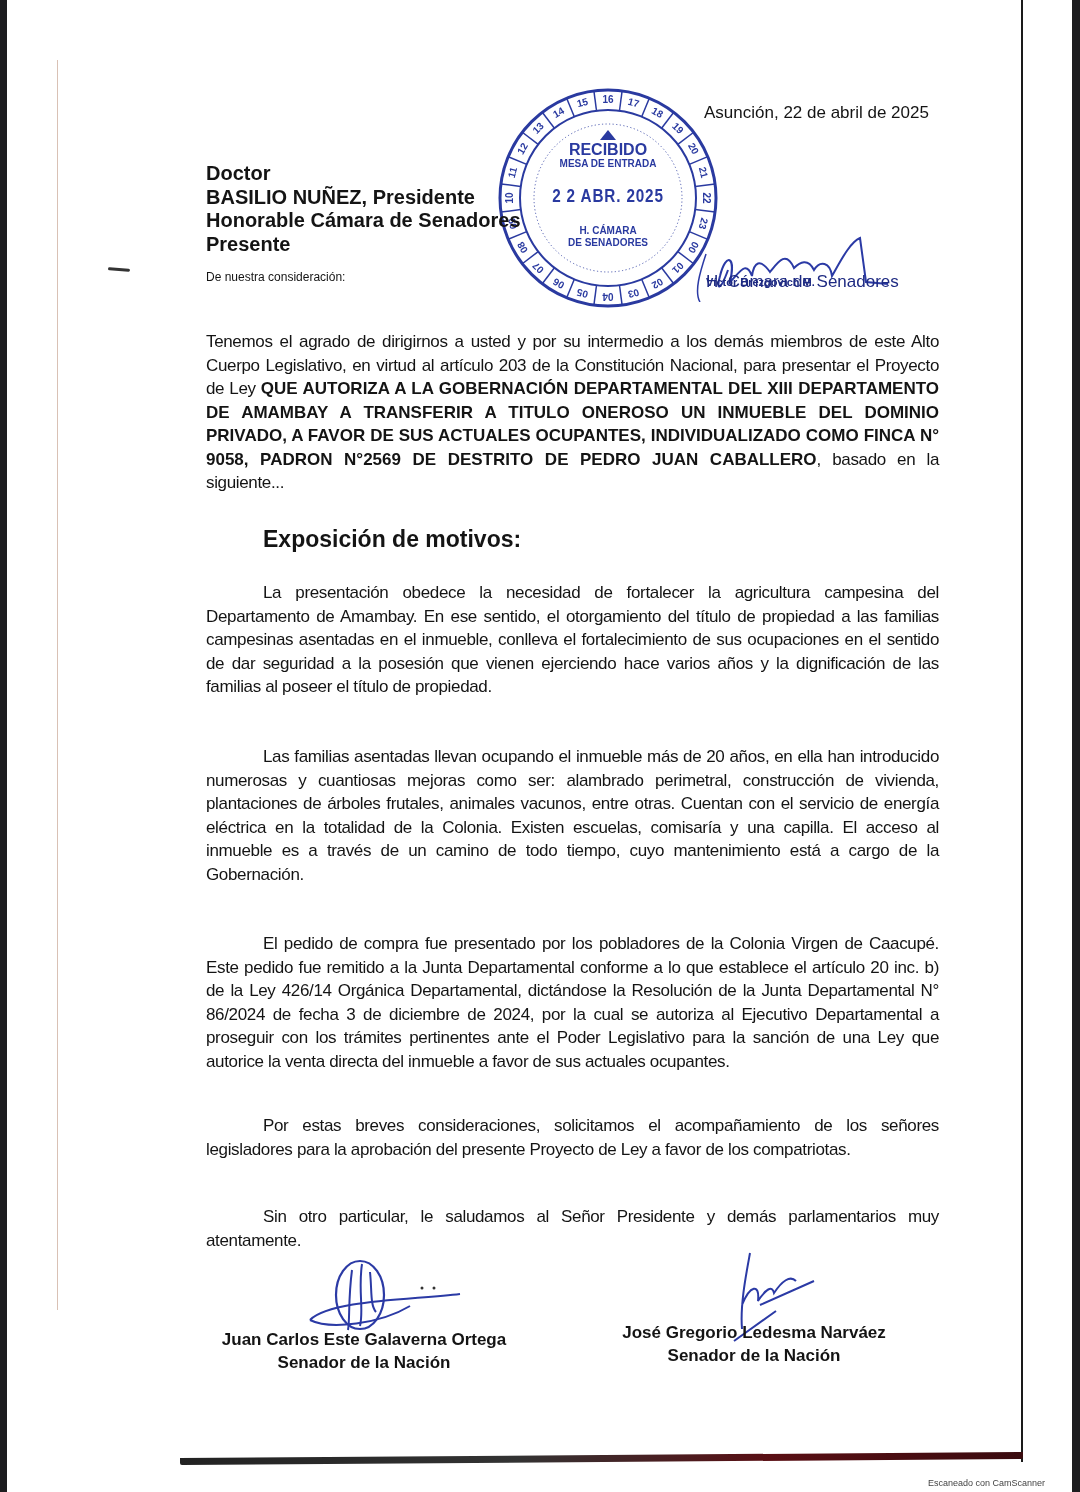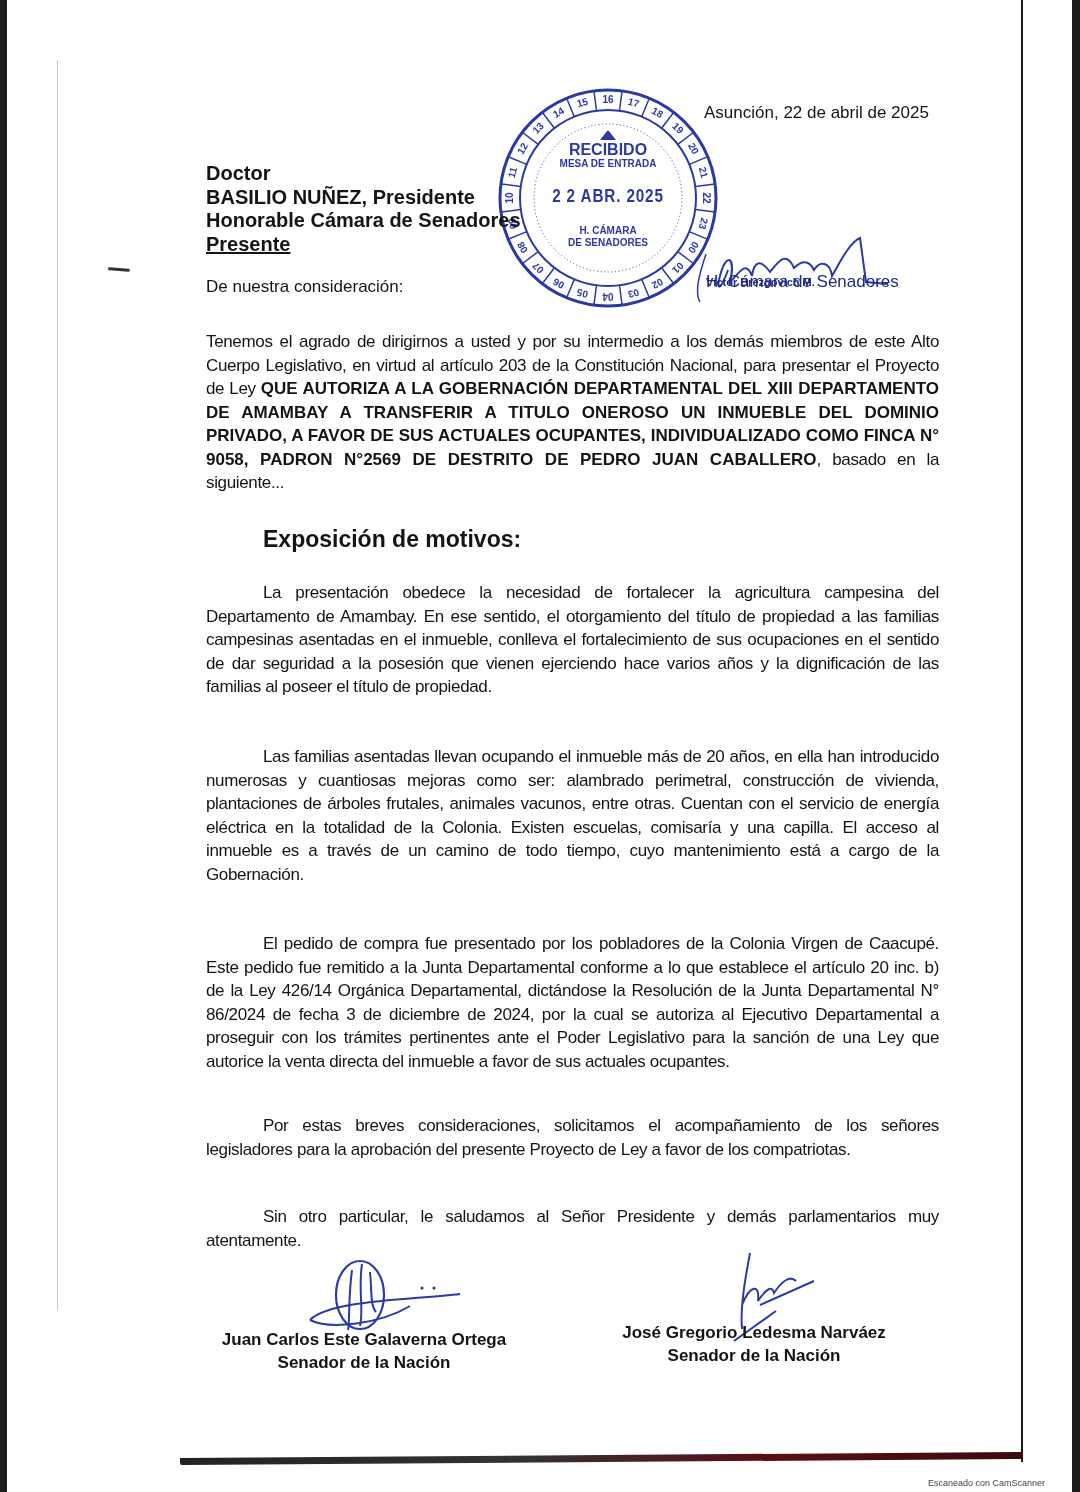--- a/index.html
+++ b/index.html
@@ -9,23 +9,23 @@
   .edge-right { position:absolute; right:0; top:0; width:8px; height:1492px; background:#1d1d1f; }
   .fold-line { position:absolute; left:57px; top:60px; width:1px; height:1250px; background:#c9a796; opacity:0.7; }
   .page-right-line { position:absolute; left:1021px; top:0; width:2px; height:1462px; background:#1a1a1a; }
   .page-bottom { position:absolute; left:180px; top:1455px; width:843px; height:7px;
                  background:linear-gradient(90deg,#222 0%,#333 40%,#5a0f14 70%,#3a0b0f 100%);
                  border-radius:0 0 2px 2px; transform:skewY(-0.4deg); }
   .footer-scan { position:absolute; right:35px; top:1478px; font-size:9px; color:#444; }
 
   .date { position:absolute; left:704px; top:103px; font-size:17px; }
   .recipient { position:absolute; left:206px; top:162px; font-size:20px; font-weight:bold; line-height:23.5px; }
-  .recipient .l4 { text-decoration:underline; }
+  .recipient .l4 { }
   .recipient .l3 { font-weight:bold; }
-  .greeting { position:absolute; left:206px; top:277px; font-size:17px;text-align:right; }
+  .greeting { position:absolute; left:206px; top:270px; font-size:12px;text-align:right; }
   .dash-mark { position:absolute; left:108px; top:268px; width:22px; height:3px; background:#333; border-radius:2px; transform:rotate(4deg); }
 
   .para { position:absolute; left:206px; width:733px; font-size:17px; line-height:23.5px;
           text-align:justify; font-family:"Liberation Sans", sans-serif; letter-spacing:-0.35px; }
   .para .indent { display:inline-block; width:57px; }
   .para b { font-weight:bold; letter-spacing:0px; }
   .heading { position:absolute; left:263px; top:517px; font-size:23px; font-weight:bold;margin-top:9px; }
 
   .sig { position:absolute; font-size:17px; font-weight:bold; text-align:center; line-height:23px; }
 

